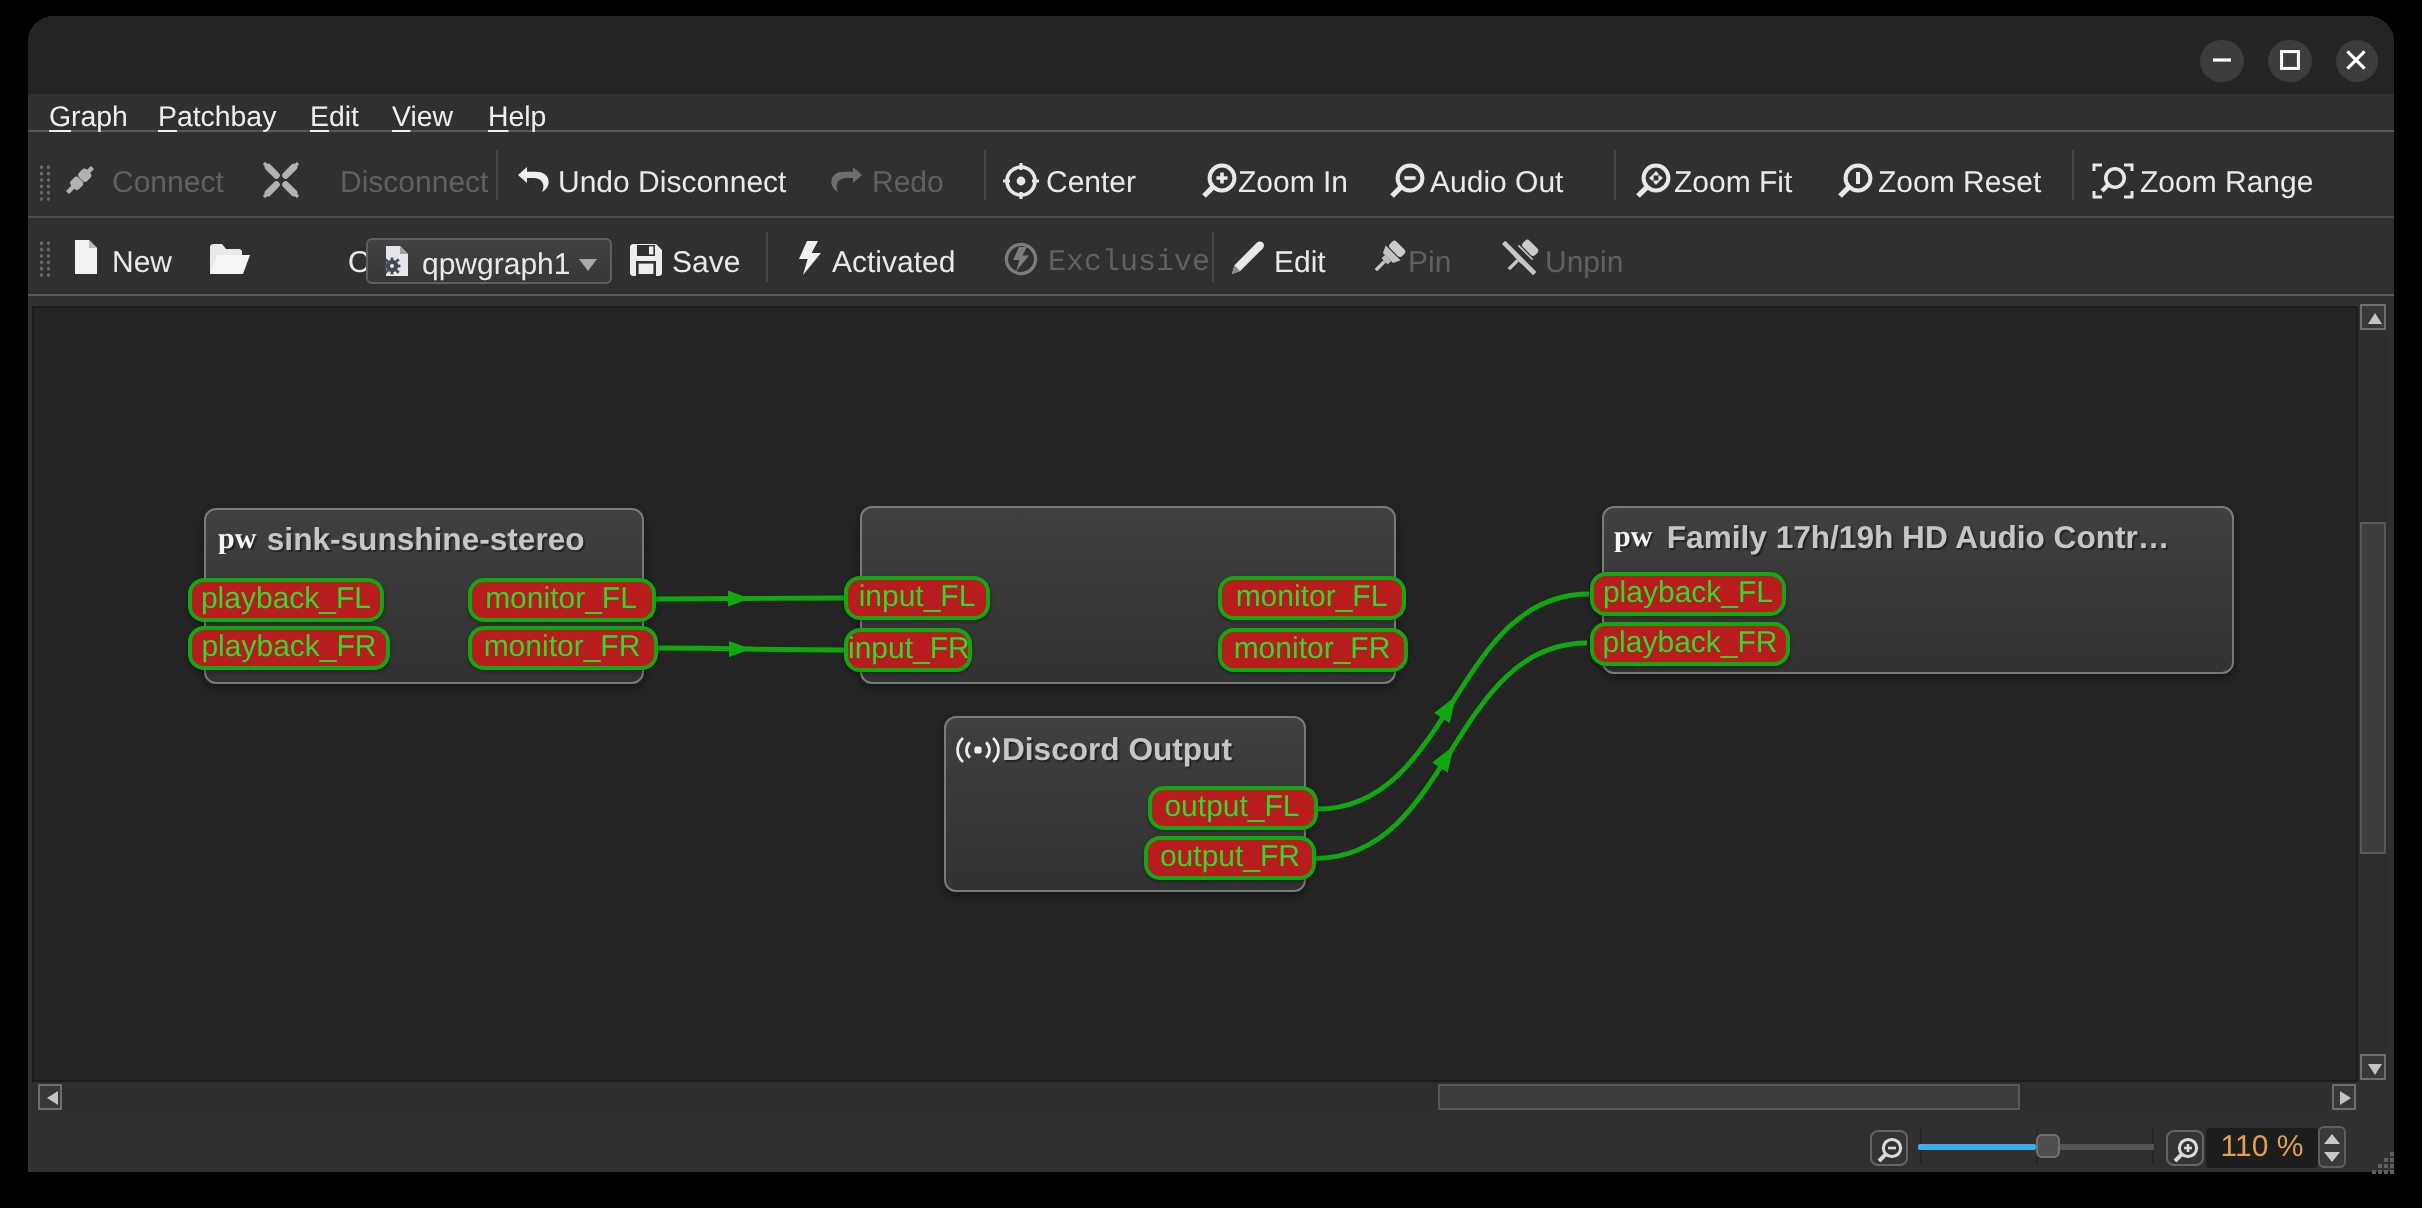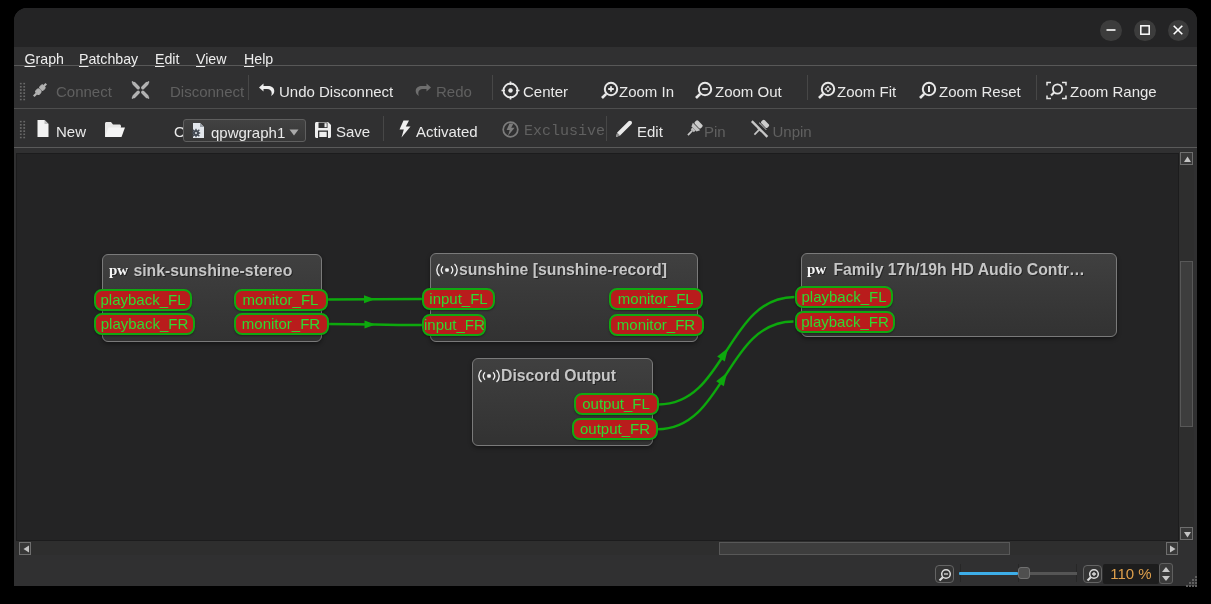--- a/index.html
+++ b/index.html
@@ -120,21 +120,21 @@
         <circle cx="11" cy="8" r="6.2" fill="none" stroke="#e8e8e8" stroke-width="2"></circle>
         <path d="M6.2,12.8 L2,17" stroke="#e8e8e8" stroke-width="2.6"></path>
         <path d="M11,5.2 V10.8 M8.2,8 H13.8" stroke="#e8e8e8" stroke-width="1.8"></path>
       </svg>
     <div class="tbtext" style="left:605px; top:16px;">Zoom In</div>
     <svg class="icon" style="left:680px; top:14px;" width="19" height="19" viewBox="0 0 19 19">
         <circle cx="11" cy="8" r="6.2" fill="none" stroke="#e8e8e8" stroke-width="2"></circle>
         <path d="M6.2,12.8 L2,17" stroke="#e8e8e8" stroke-width="2.6"></path>
         <path d="M8.2,8 H13.8" stroke="#e8e8e8" stroke-width="1.8"></path>
       </svg>
-    <div class="tbtext" style="left:701px; top:16px;">Zoom Out</div>
+    <div class="tbtext" style="left:701px; top:16px;">Audio Out</div>
     <div class="vsep" style="left:793px; top:8px;"></div>
     <svg class="icon" style="left:803px; top:14px;" width="19" height="19" viewBox="0 0 19 19">
         <circle cx="11" cy="8" r="6.2" fill="none" stroke="#e8e8e8" stroke-width="2"></circle>
         <path d="M6.2,12.8 L2,17" stroke="#e8e8e8" stroke-width="2.6"></path>
         <path d="M11,4.5 L13,6.8 L9,6.8 Z M11,11.5 L13,9.2 L9,9.2 Z M7.5,8 L9.8,6 L9.8,10 Z M14.5,8 L12.2,6 L12.2,10 Z" fill="#e8e8e8"></path>
       </svg>
     <div class="tbtext" style="left:823px; top:16px;">Zoom Fit</div>
     <svg class="icon" style="left:904px; top:14px;" width="19" height="19" viewBox="0 0 19 19">
         <circle cx="11" cy="8" r="6.2" fill="none" stroke="#e8e8e8" stroke-width="2"></circle>
         <path d="M6.2,12.8 L2,17" stroke="#e8e8e8" stroke-width="2.6"></path>
@@ -243,29 +243,20 @@
         <path d="M5.5,0 L-5.5,4 L-5.5,-4 Z" transform="translate(353,170.5)"></path>
         <path d="M6.5,0 L-6.5,4.6 L-6.5,-4.6 Z" transform="translate(707.5,199.5) rotate(-57)"></path>
         <path d="M6.5,0 L-6.5,4.6 L-6.5,-4.6 Z" transform="translate(706.5,224.3) rotate(-57)"></path>
       </g>
     </svg>
     <div class="node" style="left:85px; top:99.5px; width:220px; height:88px;"></div>
     <div class="ntitle" style="left:92px; top:107.5px;"><svg width="20" height="15" viewBox="0 0 20 15" style="vertical-align:-2px;">
           <text x="0" y="12" font-size="15" font-weight="bold" fill="#f5f5f5" font-family="Liberation Serif">pw</text>
         </svg> sink-sunshine-stereo</div>
     <div class="node" style="left:412.5px; top:98.5px; width:268px; height:89px;"></div>
-    <div class="ntitle" style="left:418px; top:107px;"><svg width="24" height="16" viewBox="0 0 24 16" style="vertical-align:-3px;">
-          <g stroke="#ededed" fill="none" stroke-width="1.4">
-            <path d="M4.5,2 A8,8 0 0,0 4.5,14"></path>
-            <path d="M8,4.2 A5,5 0 0,0 8,11.8"></path>
-            <path d="M16,4.2 A5,5 0 0,1 16,11.8"></path>
-            <path d="M19.5,2 A8,8 0 0,1 19.5,14"></path>
-          </g>
-          <rect x="10.2" y="6.2" width="3.6" height="3.6" rx="1" fill="#ededed"></rect>
-        </svg>sunshine [sunshine-record]</div>
     <div class="node" style="left:784px; top:99px; width:316px; height:84px;"></div>
     <div class="ntitle" style="left:790px; top:107px;"><svg width="22" height="15" viewBox="0 0 22 15" style="vertical-align:-2px;">
           <text x="0" y="12" font-size="15" font-weight="bold" fill="#f5f5f5" font-family="Liberation Serif">pw</text>
         </svg> Family 17h/19h HD Audio Contr…</div>
     <div class="node" style="left:454.5px; top:204px; width:181px; height:87.5px;"></div>
     <div class="ntitle" style="left:460px; top:212.5px;"><svg width="24" height="16" viewBox="0 0 24 16" style="vertical-align:-3px;">
           <g stroke="#ededed" fill="none" stroke-width="1.4">
             <path d="M4.5,2 A8,8 0 0,0 4.5,14"></path>
             <path d="M8,4.2 A5,5 0 0,0 8,11.8"></path>
             <path d="M16,4.2 A5,5 0 0,1 16,11.8"></path>

